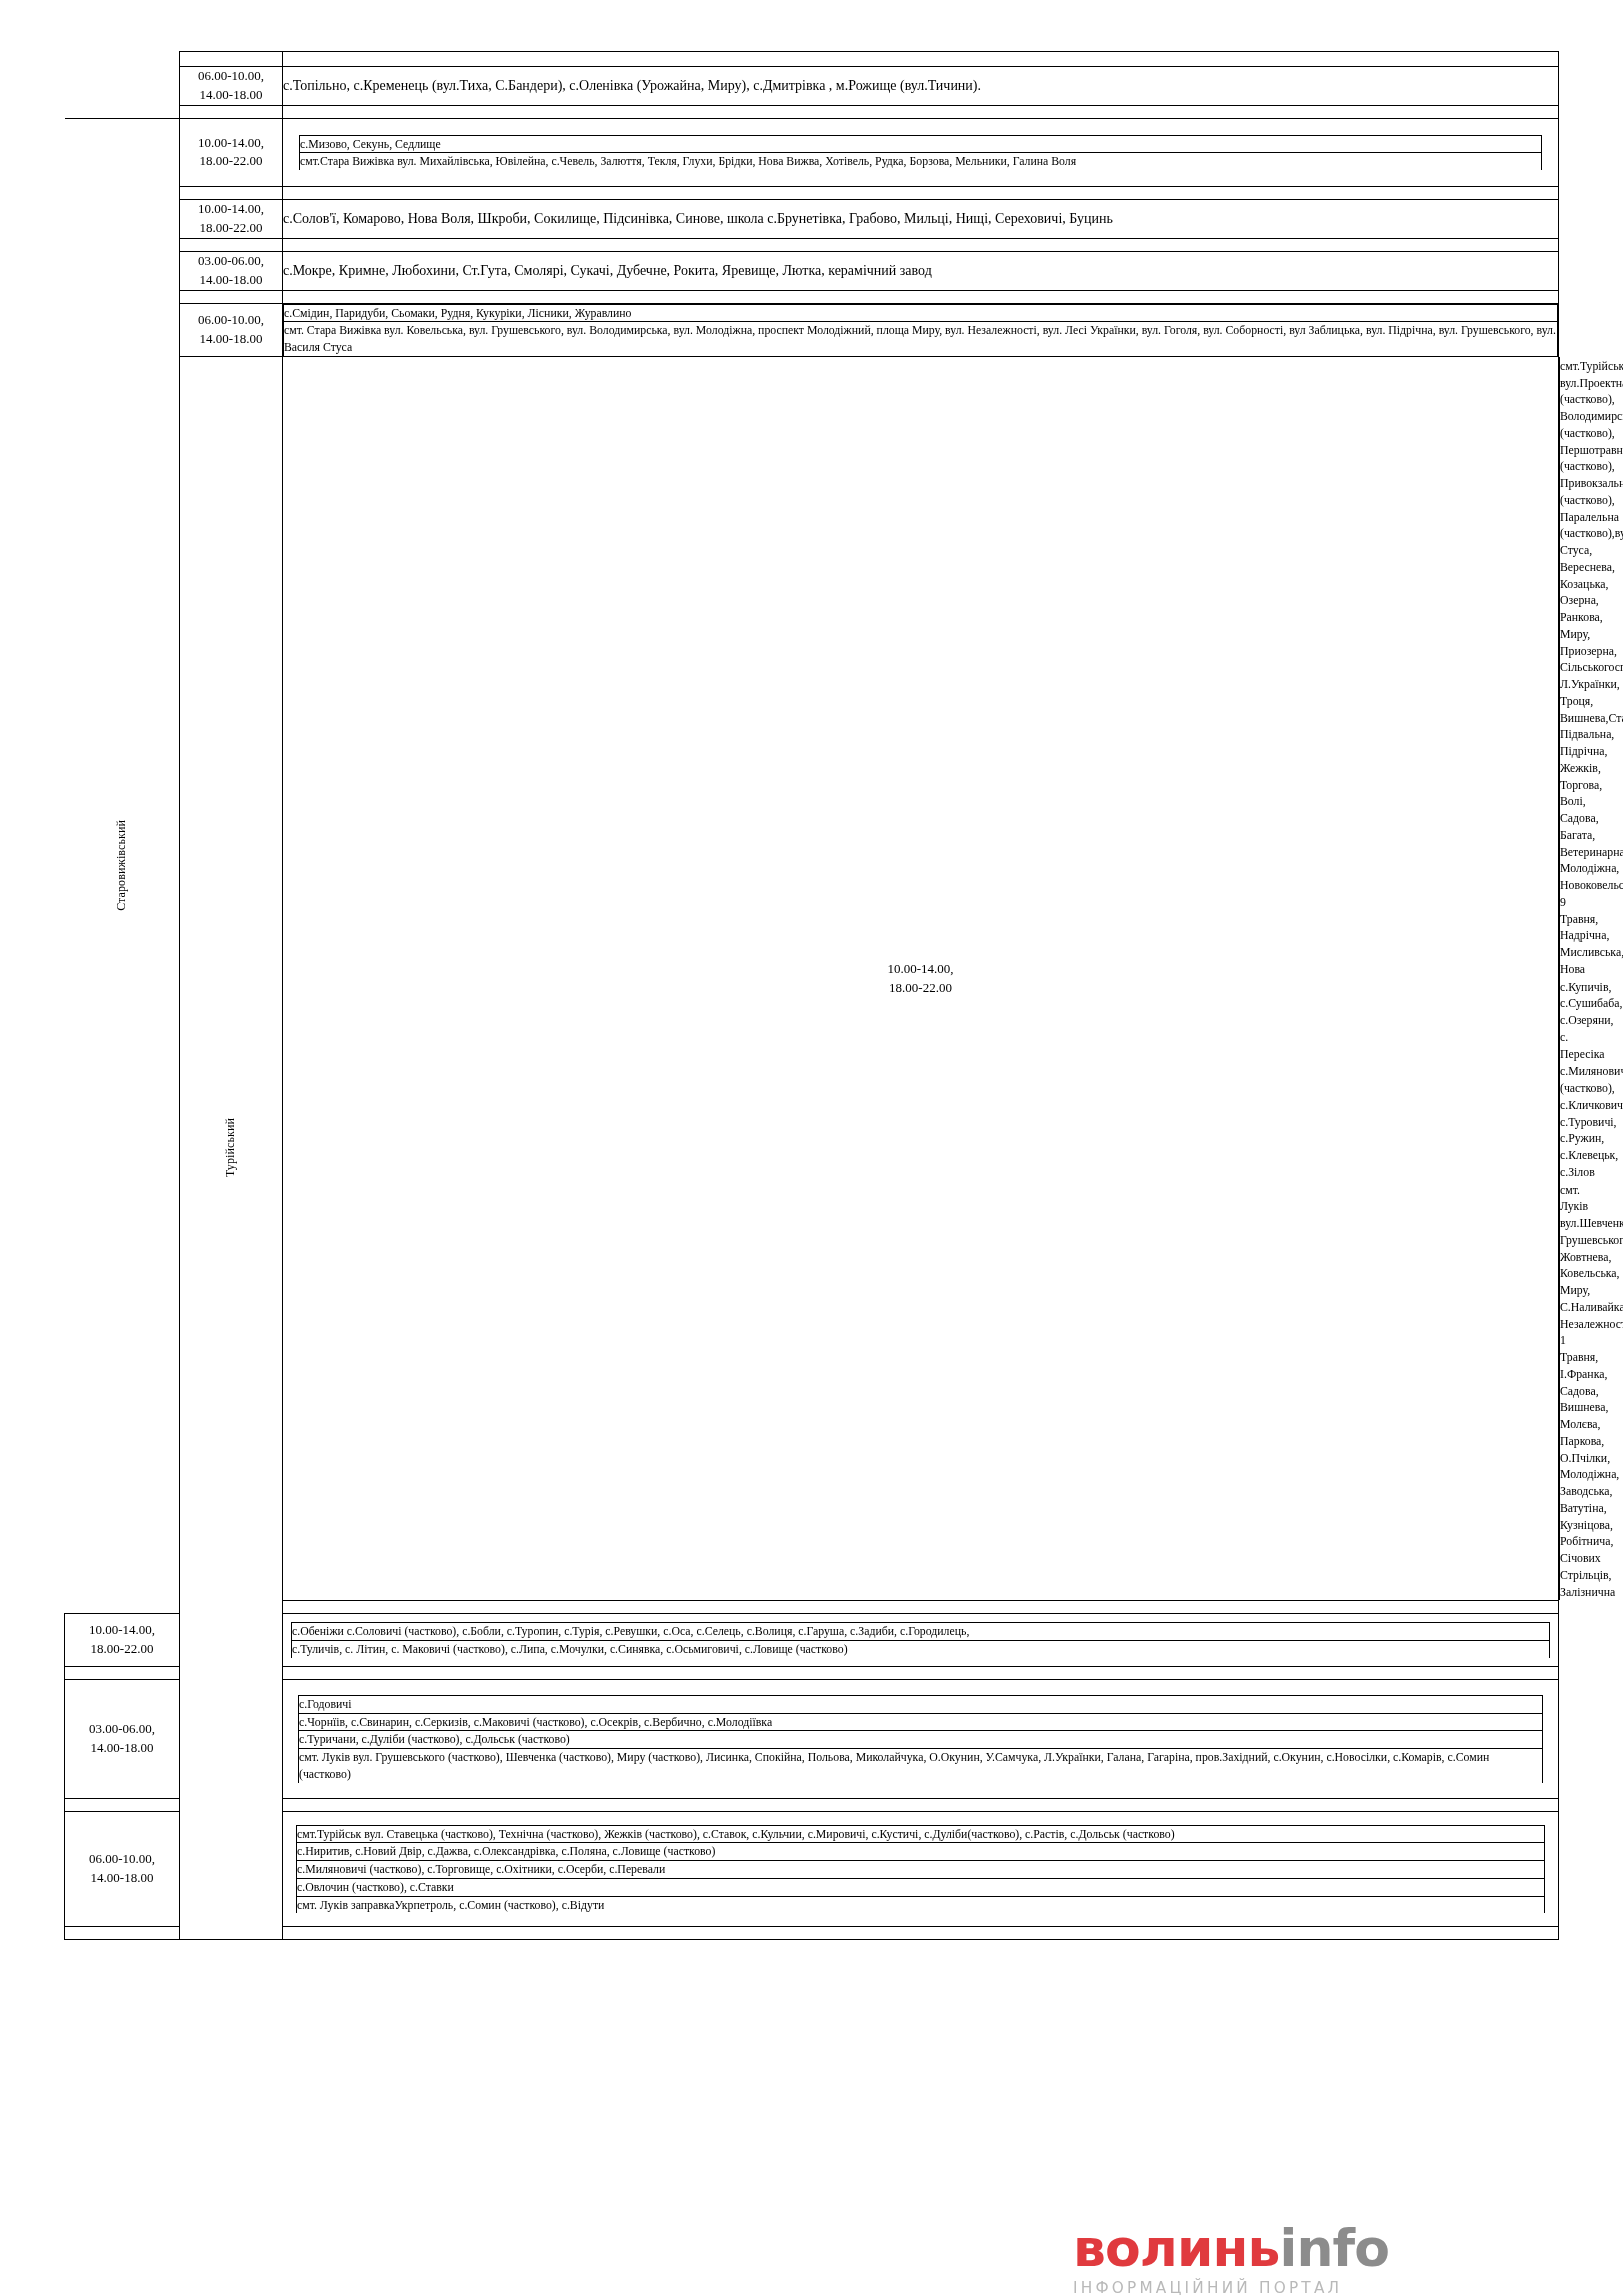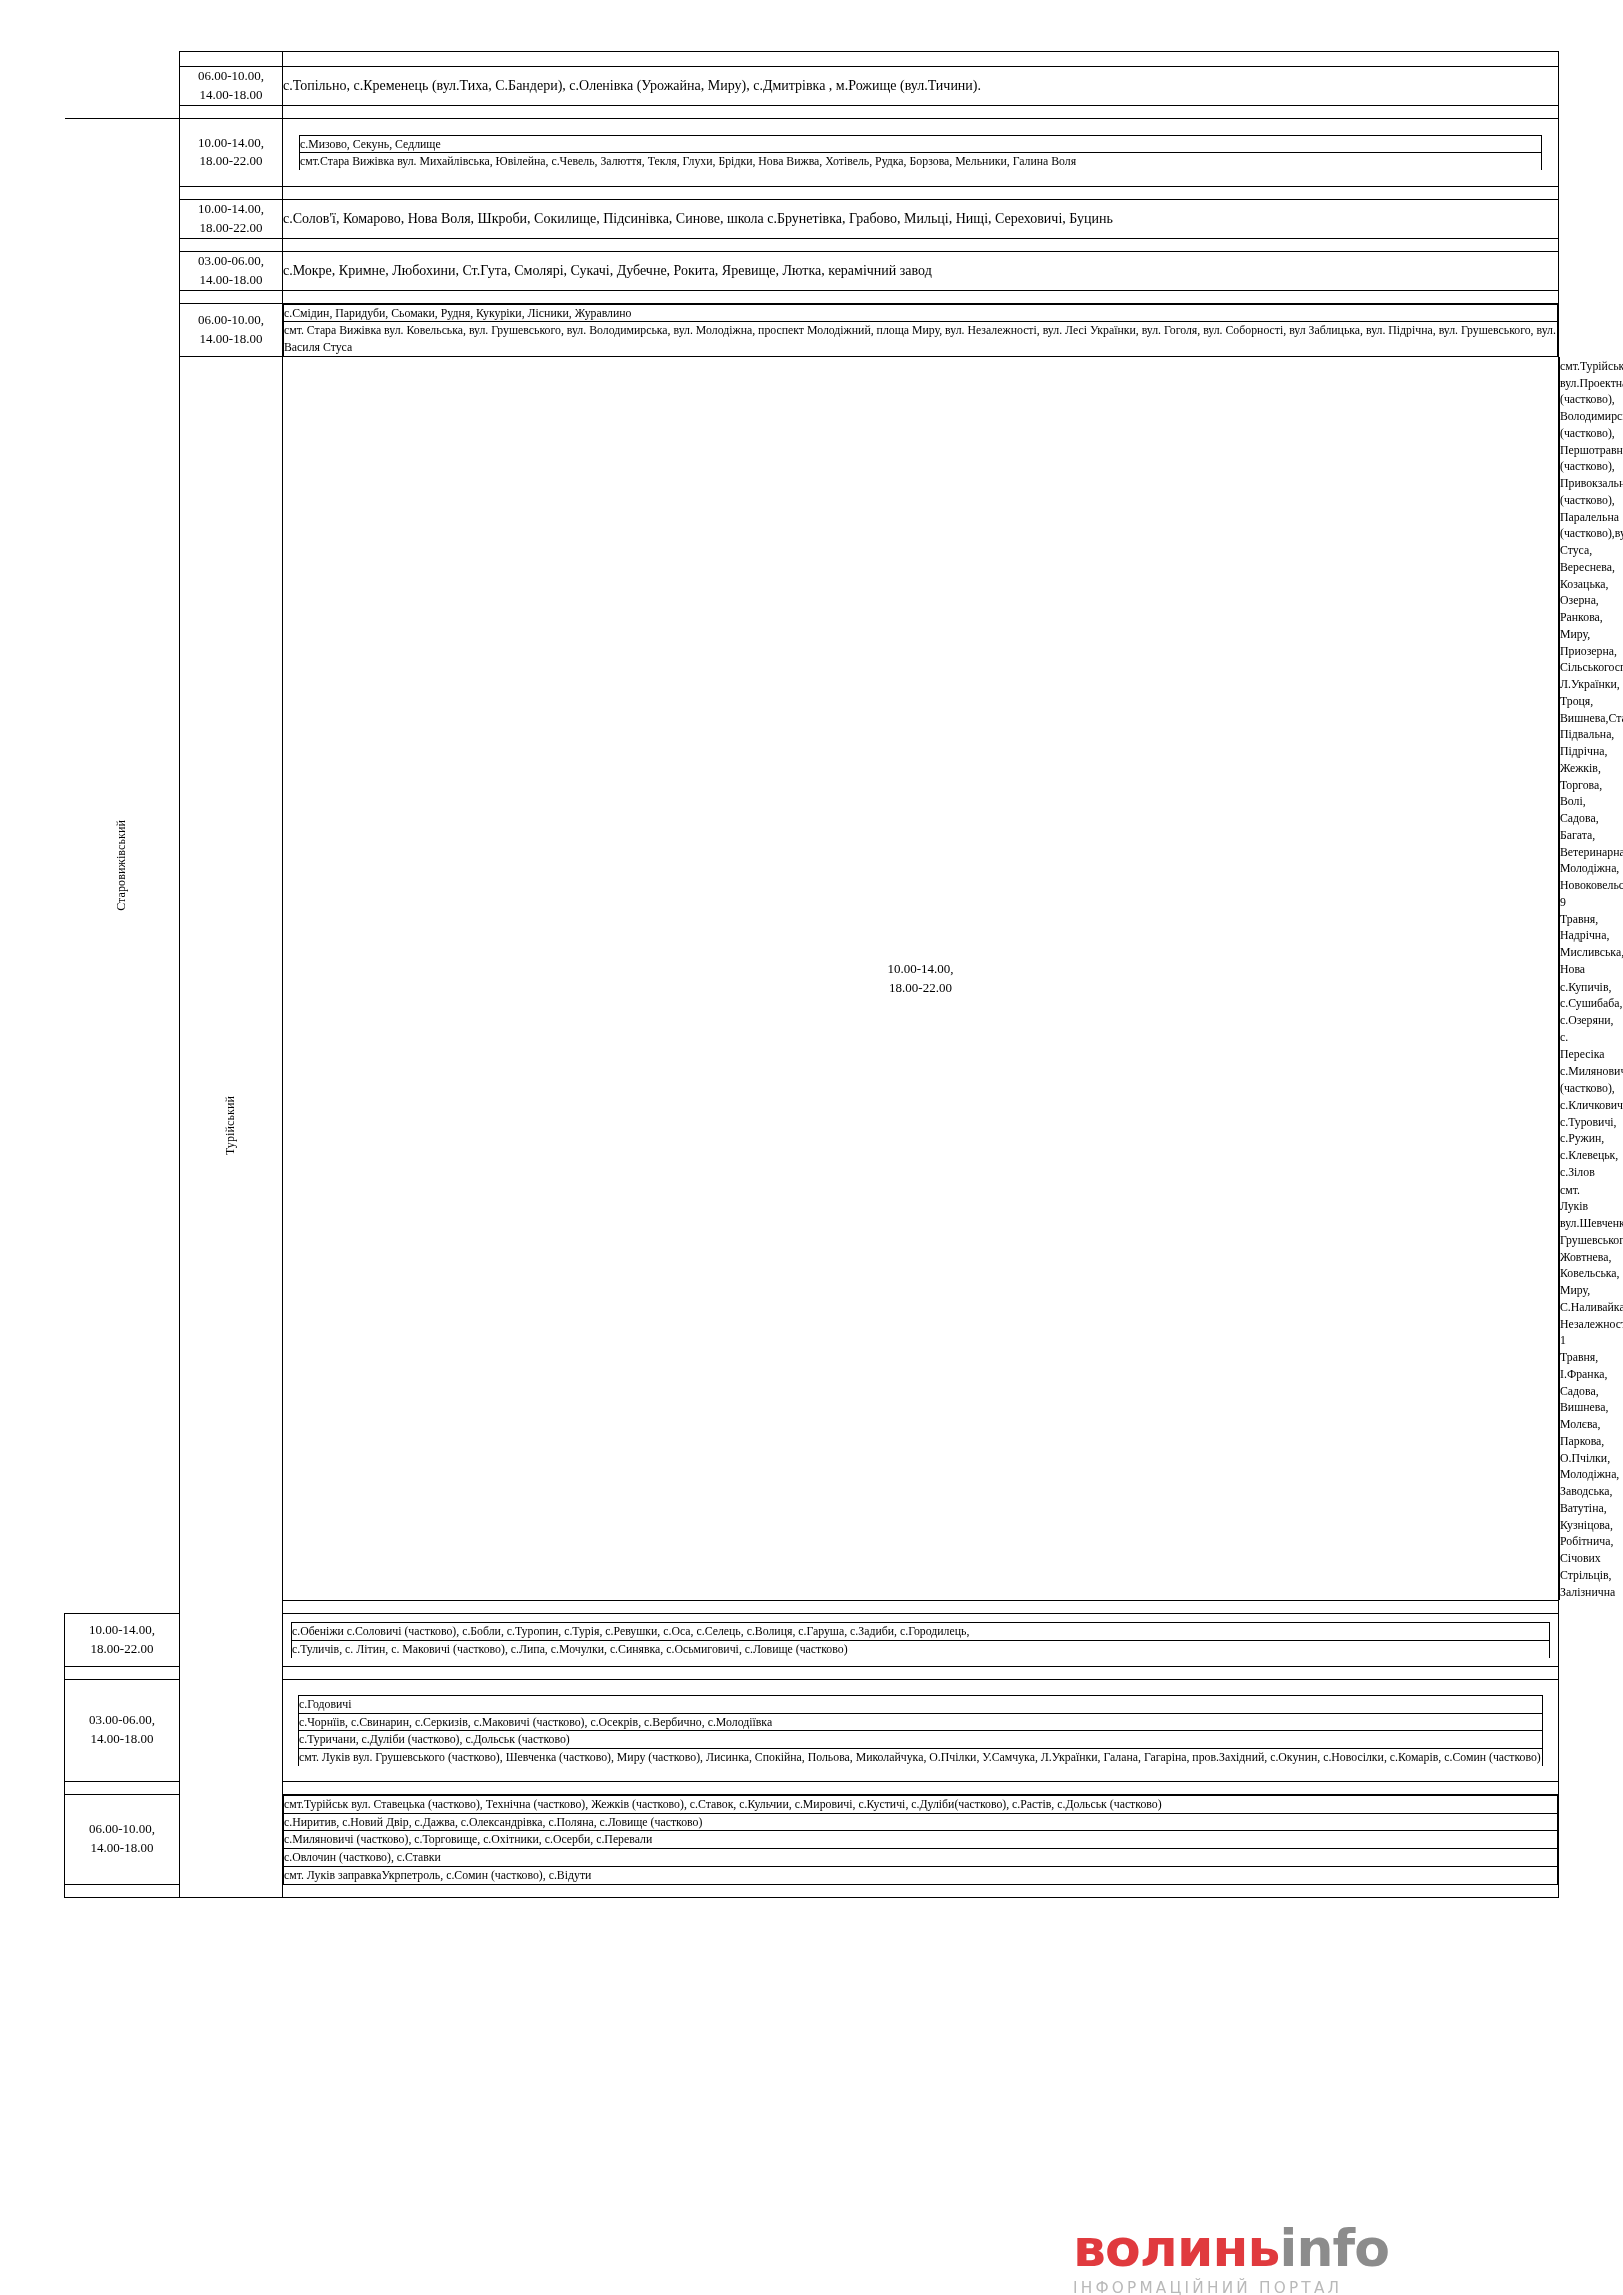--- a/index.html
+++ b/index.html
@@ -266,35 +266,35 @@
                 <tr>
                   <td>с.Годовичі</td>
                 </tr>
             <tr>
                   <td>с.Чорнїів, с.Свинарин, с.Серкизів, с.Маковичі (частково), с.Осекрів, с.Вербично, с.Молодіївка</td>
                 </tr>
             <tr>
                   <td>с.Туричани, с.Дуліби (частково), с.Дольськ (частково)</td>
                 </tr>
             <tr>
-                  <td>смт. Луків вул. Грушевського (частково), Шевченка (частково), Миру (частково), Лисинка, Спокійна, Польова, Миколайчука, О.Пчілки, У.Самчука, Л.Українки, Галана, Гагаріна, пров.Західний, с.Окунин, с.Новосілки, с.Комарів, с.Сомин (частково)</td>
+                  <td>смт. Луків вул. Грушевського (частково), Шевченка (частково), Миру (частково), Лисинка, Спокійна, Польова, Миколайчука, О.Окунин, У.Самчука, Л.Українки, Галана, Гагаріна, пров.Західний, с.Окунин, с.Новосілки, с.Комарів, с.Сомин (частково)</td>
                 </tr>
           </tbody>
             </table>
         </td>
       </tr>
       <tr class="spacer-row">
         <td></td>
         <td></td>
       </tr>
 
       <tr>
         <td class="time-cell">06.00-10.00,
 14.00-18.00</td>
-        <td style="padding:0;">
+        <td style="padding:13px;">
           <table class="sub-table">
             <tbody>
                 <tr>
                   <td>смт.Турійськ вул. Ставецька (частково), Технічна (частково), Жежків (частково), с.Ставок, с.Кульчии, с.Мировичі, с.Кустичі, с.Дуліби(частково), с.Растів, с.Дольськ (частково)</td>
                 </tr>
             <tr>
                   <td>с.Ниритив, с.Новий Двір, с.Дажва, с.Олександрівка, с.Поляна, с.Ловище (частково)</td>
                 </tr>
             <tr>
                   <td>с.Миляновичі (частково), с.Торговище, с.Охітники, с.Осерби, с.Перевали</td>

